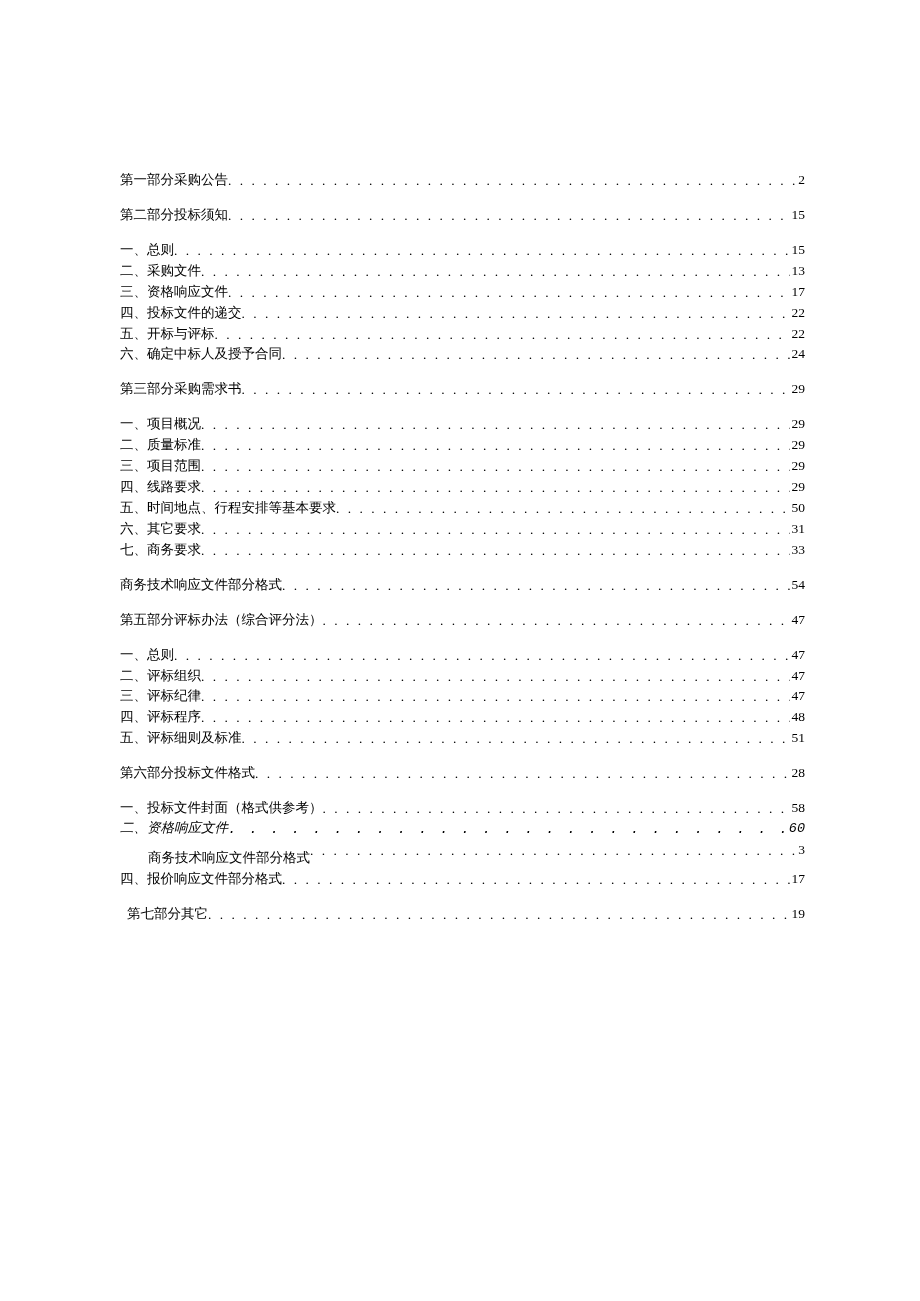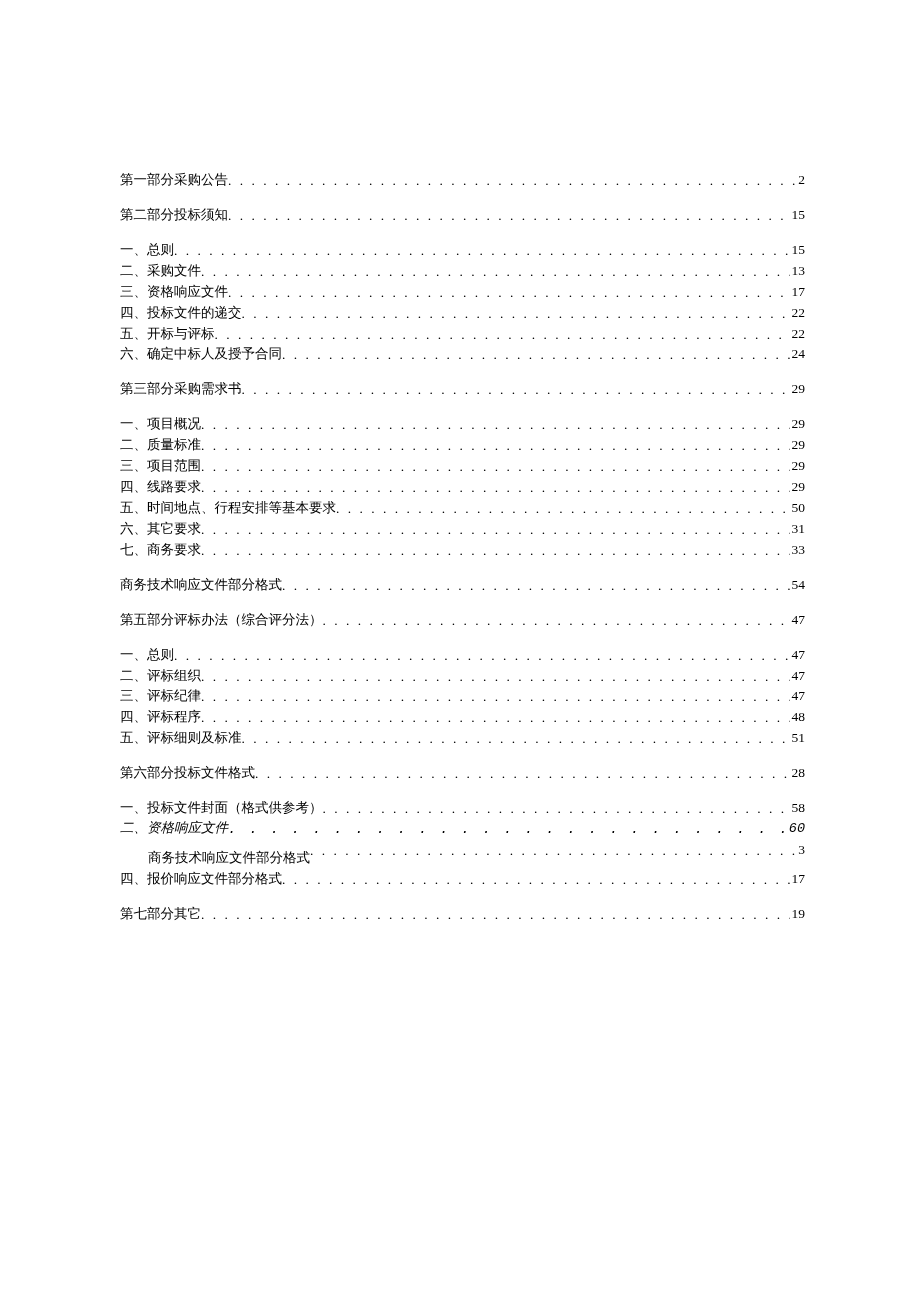--- a/index.html
+++ b/index.html
@@ -35,20 +35,21 @@
     .toc-page {
       flex-shrink: 0;
       padding-left: 2px;
     }
     .group {
       margin-bottom: 14px;
       text-align: center;
     }
     .group:last-child {
       margin-bottom: 0;
+      margin-left: 7px;
     }
     .italic {
       font-style: italic;
       font-family: Liberation Mono, monospace;
     }
     .indent {
       padding-left: 28px;
       margin-top: 8px;
     }
   </style>

